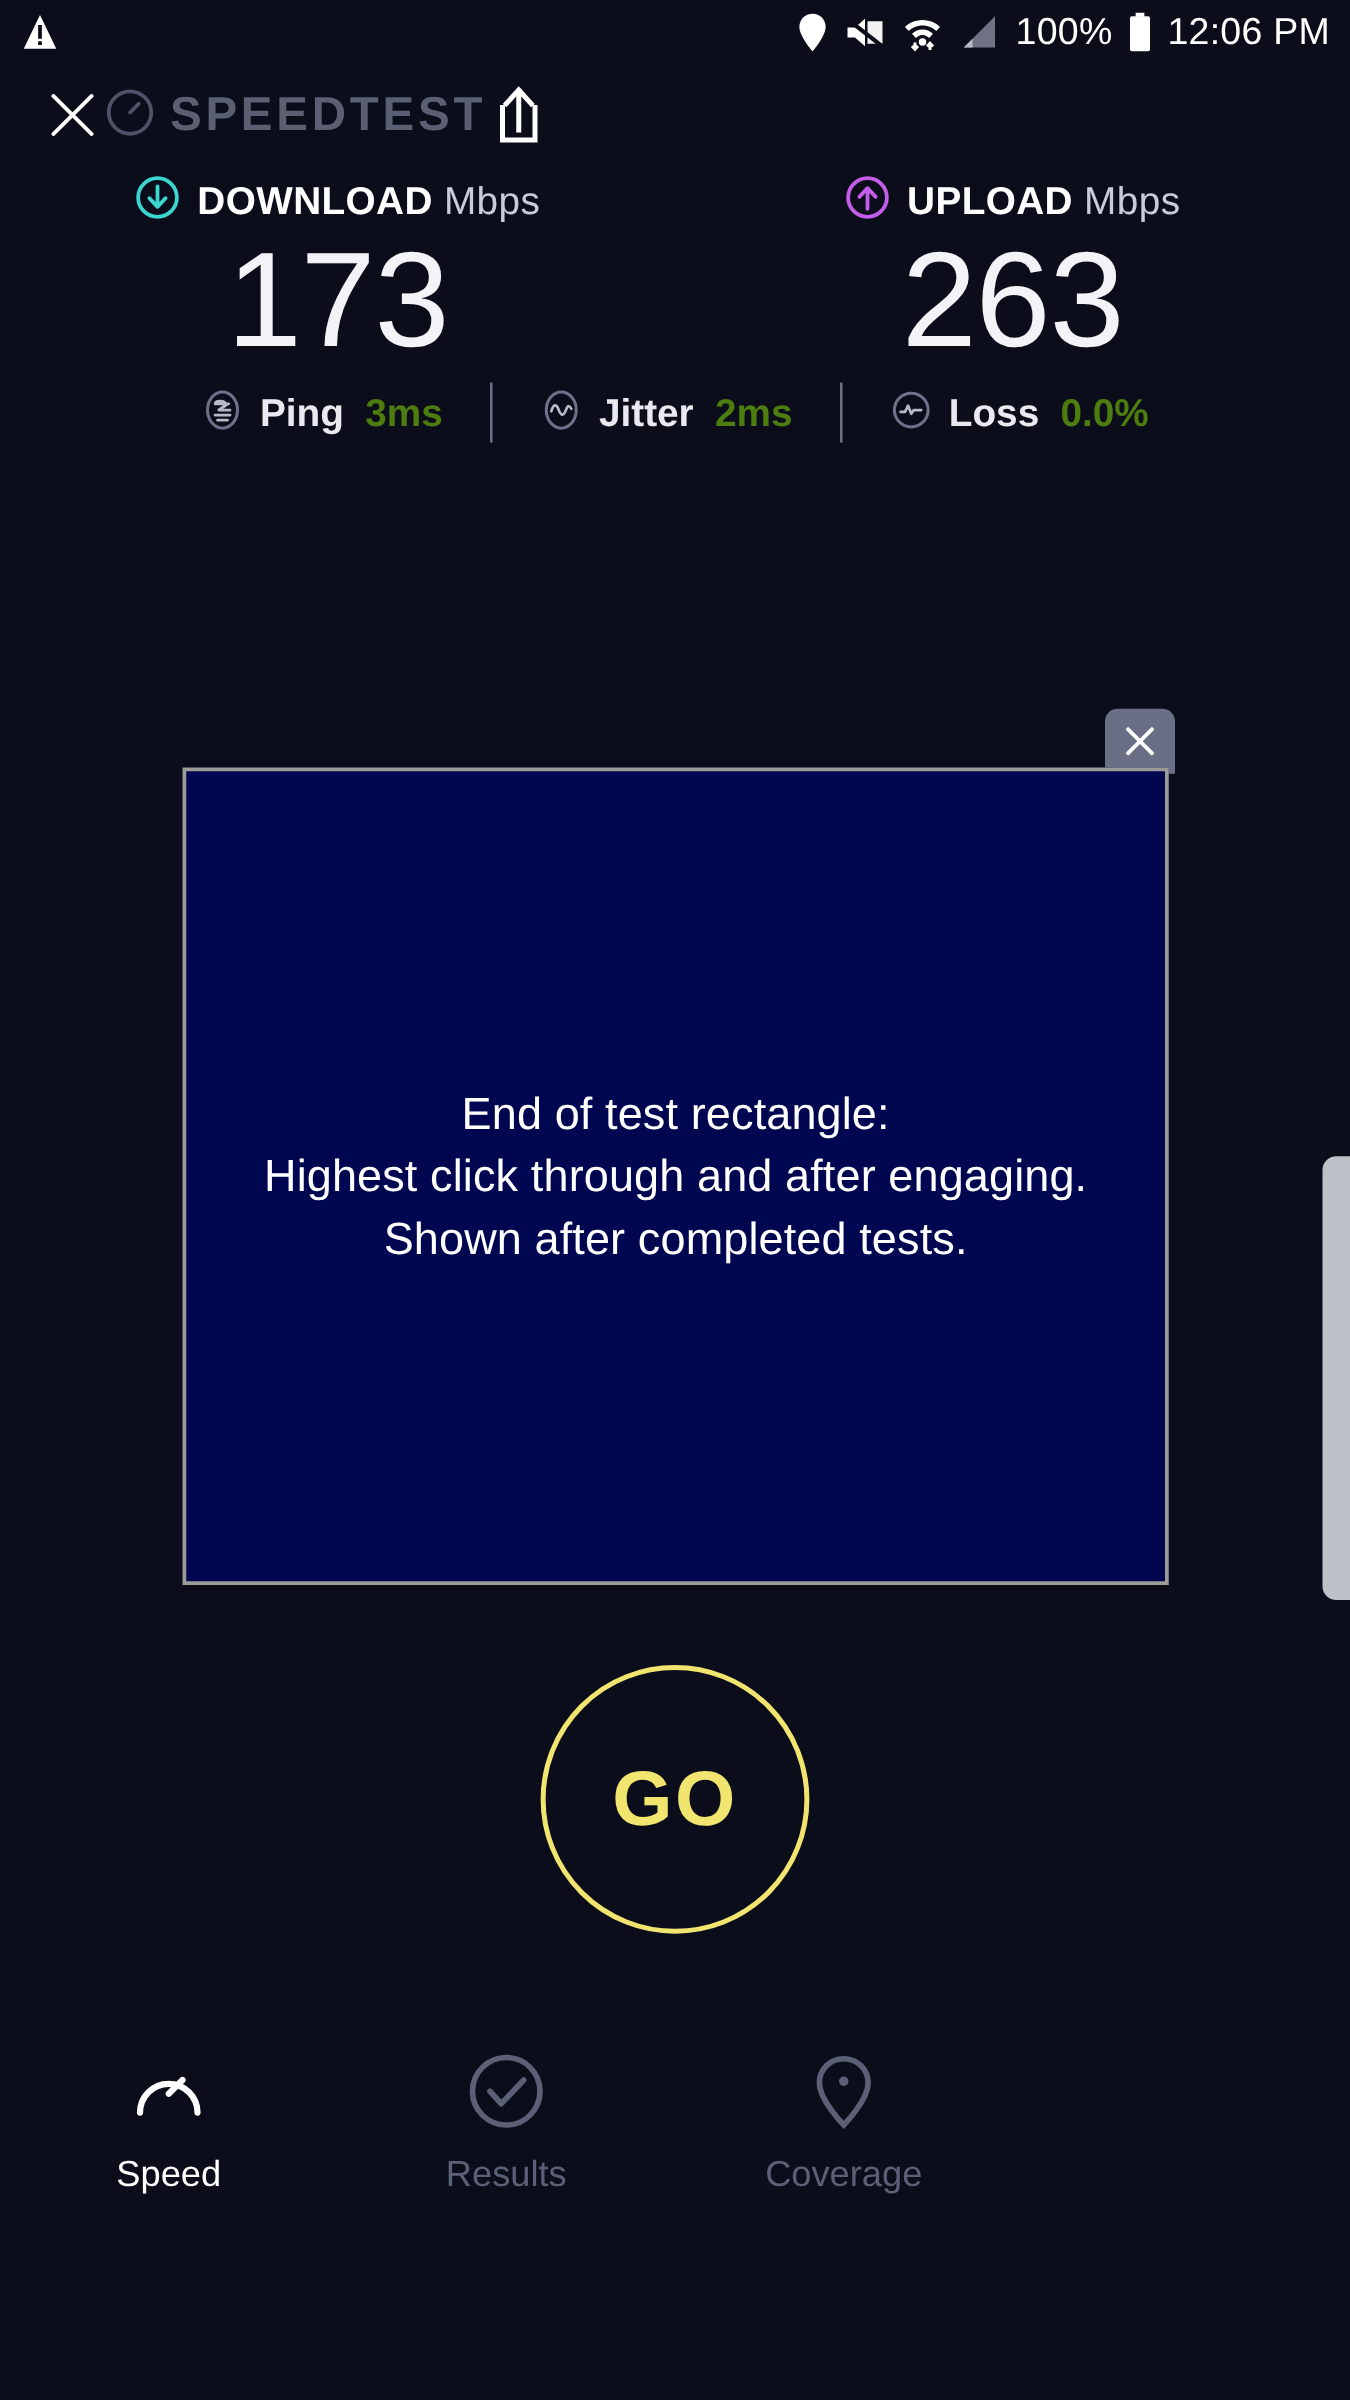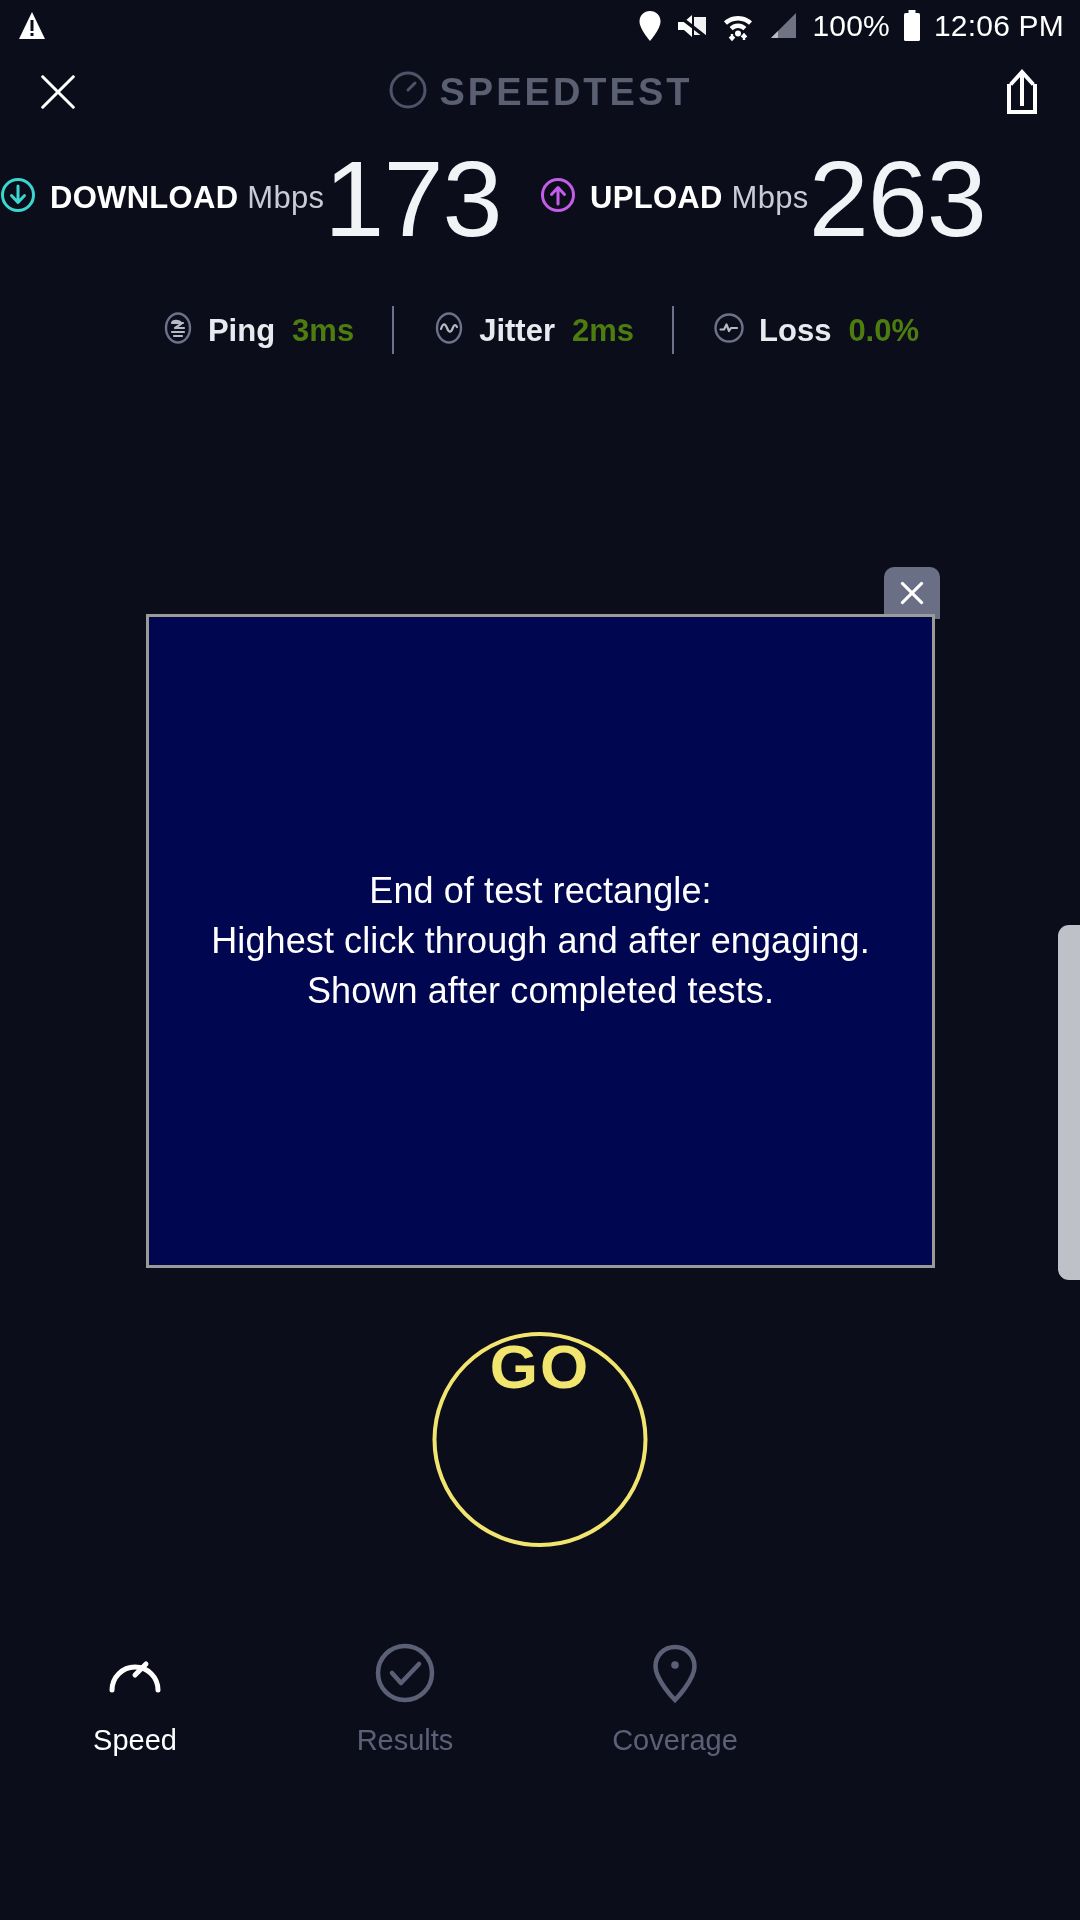--- a/index.html
+++ b/index.html
@@ -21,42 +21,42 @@
   .sb-right { display:flex; align-items:center; gap:13px; }
   .sb-icon { display:flex; align-items:center; justify-content:center; }
   .sb-text {
     color:#ffffff; font-size:30px; font-weight:400; letter-spacing:.2px;
     line-height:1; white-space:nowrap;
   }
 
   
   .header {
     position:absolute; top:52px; left:0; width:1080px; height:80px;
-    display:flex; align-items:center; justify-content:space-between;
+    display:flex; align-items:center; justify-content:flex-start;
     padding:0 32px;
   }
   .close-x { width:52px; height:52px; position:relative; }
   .close-x::before, .close-x::after {
     content:""; position:absolute; left:50%; top:50%;
     width:46px; height:3px; background:#ffffff; border-radius:1px;
   }
   .close-x::before { transform:translate(-50%,-50%) rotate(45deg); }
   .close-x::after  { transform:translate(-50%,-50%) rotate(-45deg); }
 
   .brand { display:flex; align-items:center; gap:12px; }
   .brand-text {
     color:#5a5f72; font-size:38px; font-weight:700;
     letter-spacing:3px; line-height:1;
   }
   .share-btn { width:52px; height:56px; display:flex; align-items:center; justify-content:center; }
 
   
   .results { position:absolute; top:140px; left:0; width:1080px; }
   .dl-ul-row { display:flex; width:1080px; }
-  .metric-col { width:50%; display:flex; align-items:center; }
+  .metric-col { width:50%; display:flex; flex-direction:column; align-items:center; }
   .metric-head { display:flex; align-items:center; gap:14px; }
   .metric-label {
     font-size:31px; font-weight:700; color:#ffffff; letter-spacing:.3px;
     white-space:nowrap; line-height:1;
   }
   .metric-unit { font-weight:400; color:#c9cbd6; }
   .metric-value {
     font-size:108px; font-weight:300; color:#f2f3f7;
     line-height:1.02; letter-spacing:-1px; margin-top:4px;
   }
@@ -108,21 +108,21 @@
     width:22px; height:355px;
     background:#bfc1c9;
     border-radius:11px 0 0 11px;
   }
 
   
   .go-btn {
     position:absolute; left:50%; top:1332px; transform:translateX(-50%);
     width:215px; height:215px; border-radius:50%;
     border:4px solid #f2e56f;
-    display:flex; align-items:flex-start; justify-content:center;
+    display:flex; align-items:center; justify-content:center;
     background:transparent;
   }
   .go-label {
     color:#f2e56f; font-size:62px; font-weight:700; letter-spacing:2px; line-height:1;
   }
 
   
   .bottomnav {
     position:absolute; left:0; bottom:0; width:1080px; height:175px;
     display:flex; align-items:flex-start; padding-top:20px;

